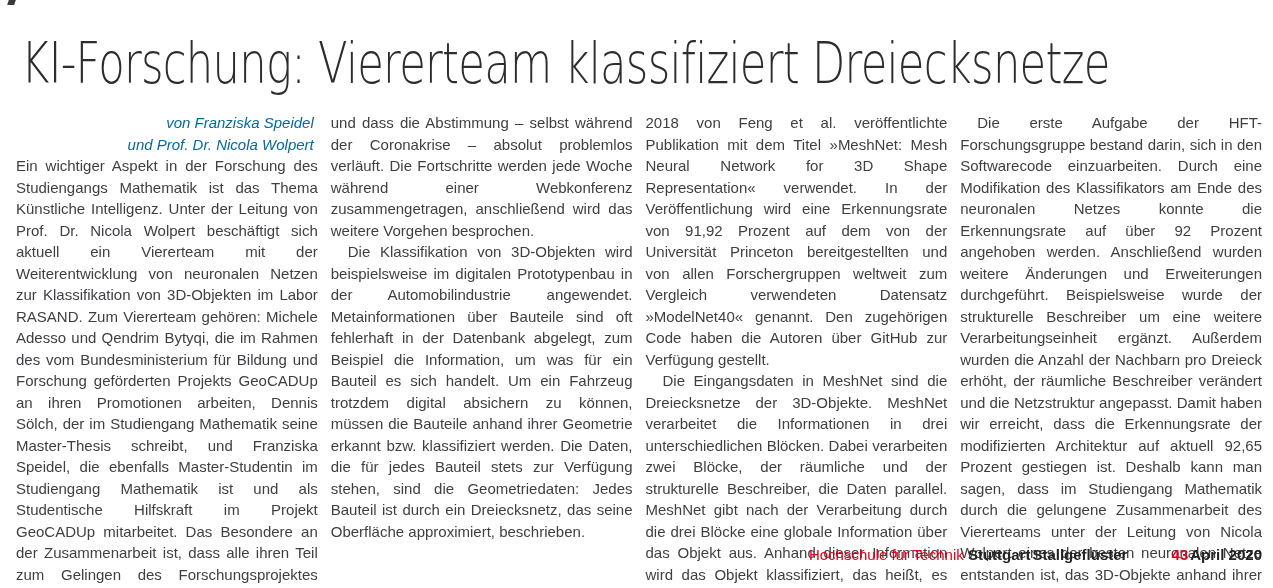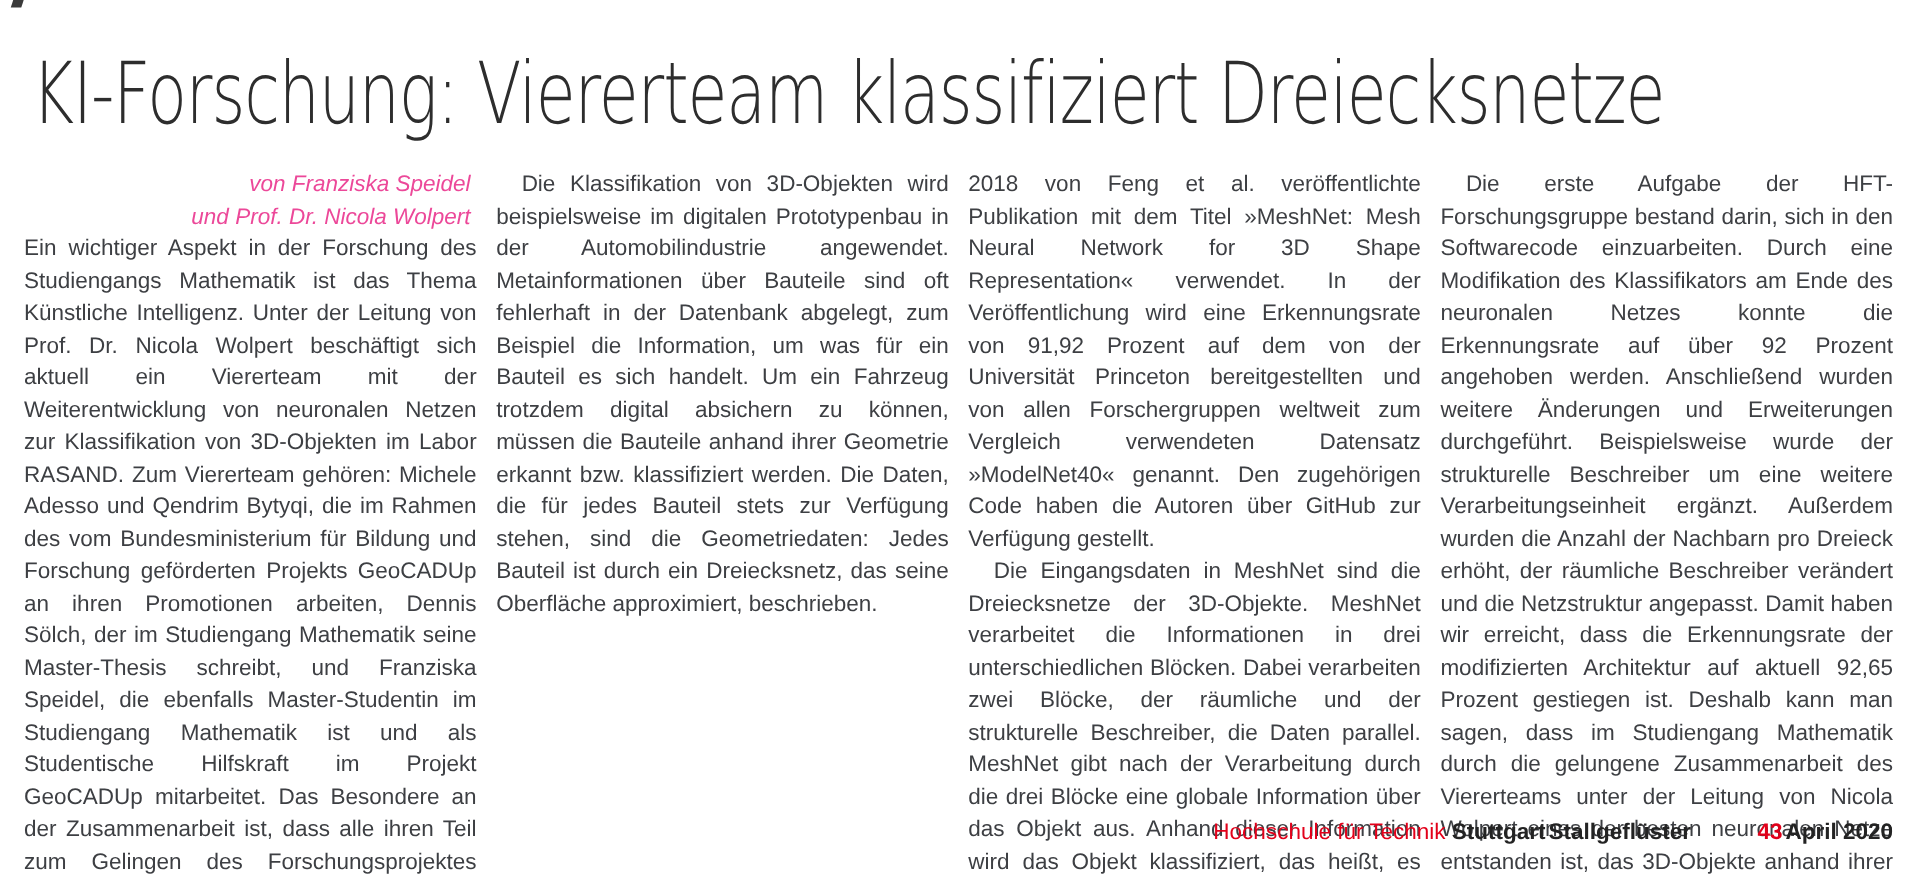--- a/index.html
+++ b/index.html
@@ -29,21 +29,21 @@
     position:absolute;left:16px;top:112px;width:1246px;
     display:flex;gap:13px;align-items:flex-start;
   }
   .col{
     flex:1 1 0;min-width:0;
     font-size:15px;line-height:21.5px;
     text-align:justify;
     hyphens:auto;-webkit-hyphens:auto;
   }
   .byline{
-    text-align:right;font-style:italic;color:#ec4899;
+    text-align:right;font-style:italic;color:#0369a1;
     padding-right:4px;
   }
   .col p{margin:0;}
   .col p.indent{text-indent:17px;}
   .footer{
     position:absolute;right:11px;top:546px;
     font-size:15px;white-space:nowrap;color:#232323;
   }
   .footer .bold{font-weight:bold;}
   .footer .red{color:#e2001a;padding-left:40px;}
@@ -61,20 +61,21 @@
     <div class="byline">
       <div>von Franziska Speidel</div>
       <div>und Prof. Dr. Nicola Wolpert</div>
     </div>
     <div class="colbody">
         <p class="" lang="de">Ein wichtiger Aspekt in der Forschung des Studiengangs Mathematik ist das Thema Künstliche Intelligenz. Unter der Leitung von Prof. Dr. Nicola Wolpert beschäftigt sich aktuell ein Viererteam mit der Weiterentwicklung von neuronalen Netzen zur Klassifikation von 3D-Objekten im Labor RASAND. Zum Viererteam gehören: Michele Adesso und Qendrim Bytyqi, die im Rahmen des vom Bundesministerium für Bildung und Forschung geförderten Projekts GeoCADUp an ihren Promotionen arbeiten, Dennis Sölch, der im Studiengang Mathematik seine Master-Thesis schreibt, und Franziska Speidel, die ebenfalls Master-Studentin im Studiengang Mathematik ist und als Studentische Hilfskraft im Projekt GeoCADUp mitarbeitet. Das Besondere an der Zusammenarbeit ist, dass alle ihren Teil zum Gelingen des Forschungsprojektes beitragen</p>
       </div>
   </div>
   <div class="col">
     <div class="colbody">
+        <p class="" lang="de">und dass die Abstimmung – selbst während der Coronakrise – absolut problemlos verläuft. Die Fortschritte werden jede Woche während einer Webkonferenz zusammengetragen, anschließend wird das weitere Vorgehen besprochen.</p>
         <p class="indent" lang="de">Die Klassifikation von 3D-Objekten wird beispielsweise im digitalen Prototypenbau in der Automobilindustrie angewendet. Metainformationen über Bauteile sind oft fehlerhaft in der Datenbank abgelegt, zum Beispiel die Information, um was für ein Bauteil es sich handelt. Um ein Fahrzeug trotzdem digital absichern zu können, müssen die Bauteile anhand ihrer Geometrie erkannt bzw. klassifiziert werden. Die Daten, die für jedes Bauteil stets zur Verfügung stehen, sind die Geometriedaten: Jedes Bauteil ist durch ein Dreiecksnetz, das seine Oberfläche approximiert, beschrieben.</p>
       </div>
   </div>
   <div class="col">
     <div class="colbody">
         <p class="" lang="de">2018 von Feng et al. veröffentlichte Publikation mit dem Titel »MeshNet: Mesh Neural Network for 3D Shape Representation« verwendet. In der Veröffentlichung wird eine Erkennungsrate von 91,92 Prozent auf dem von der Universität Princeton bereitgestellten und von allen Forschergruppen weltweit zum Vergleich verwendeten Datensatz »ModelNet40« genannt. Den zugehörigen Code haben die Autoren über GitHub zur Verfügung gestellt.</p>
         <p class="indent" lang="de">Die Eingangsdaten in MeshNet sind die Dreiecksnetze der 3D-Objekte. MeshNet verarbeitet die Informationen in drei unterschiedlichen Blöcken. Dabei verarbeiten zwei Blöcke, der räumliche und der strukturelle Beschreiber, die Daten parallel. MeshNet gibt nach der Verarbeitung durch die drei Blöcke eine globale Information über das Objekt aus. Anhand dieser Information wird das Objekt klassifiziert, das heißt, es wird ausgegeben, um was für ein Objekt es sich handelt.</p>
       </div>
   </div>
   <div class="col">

